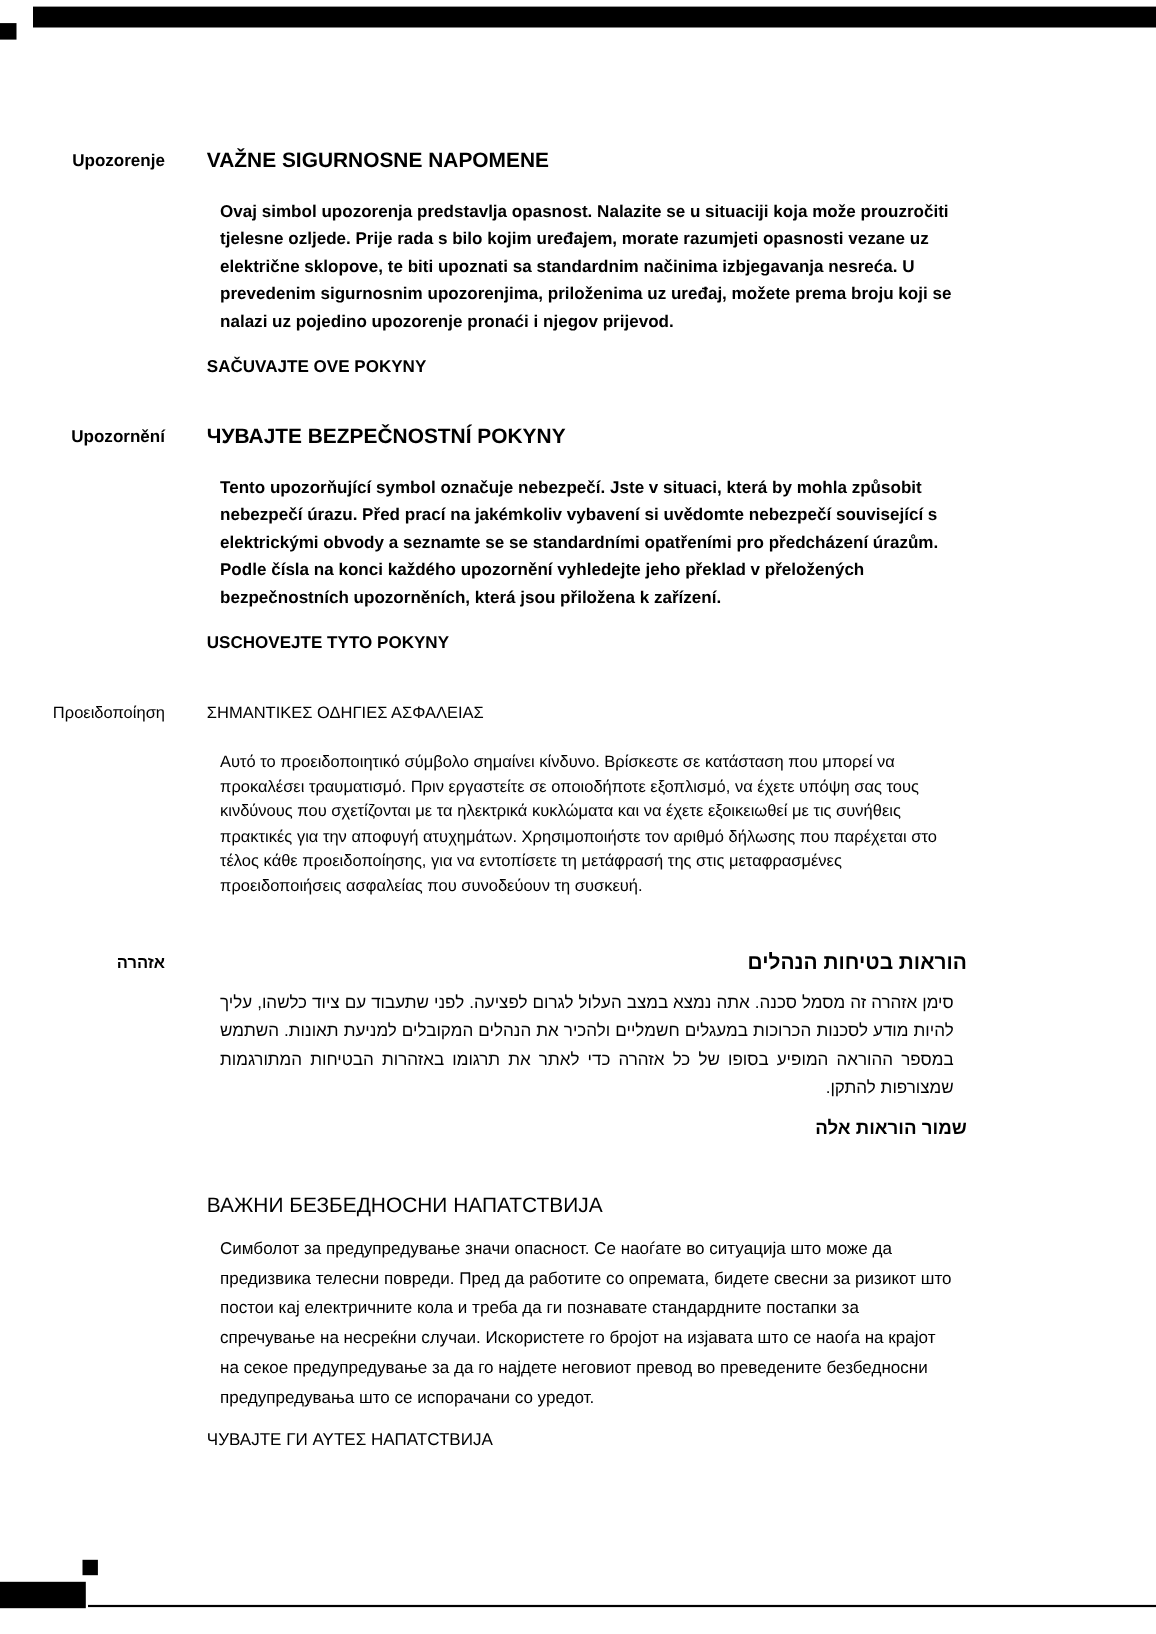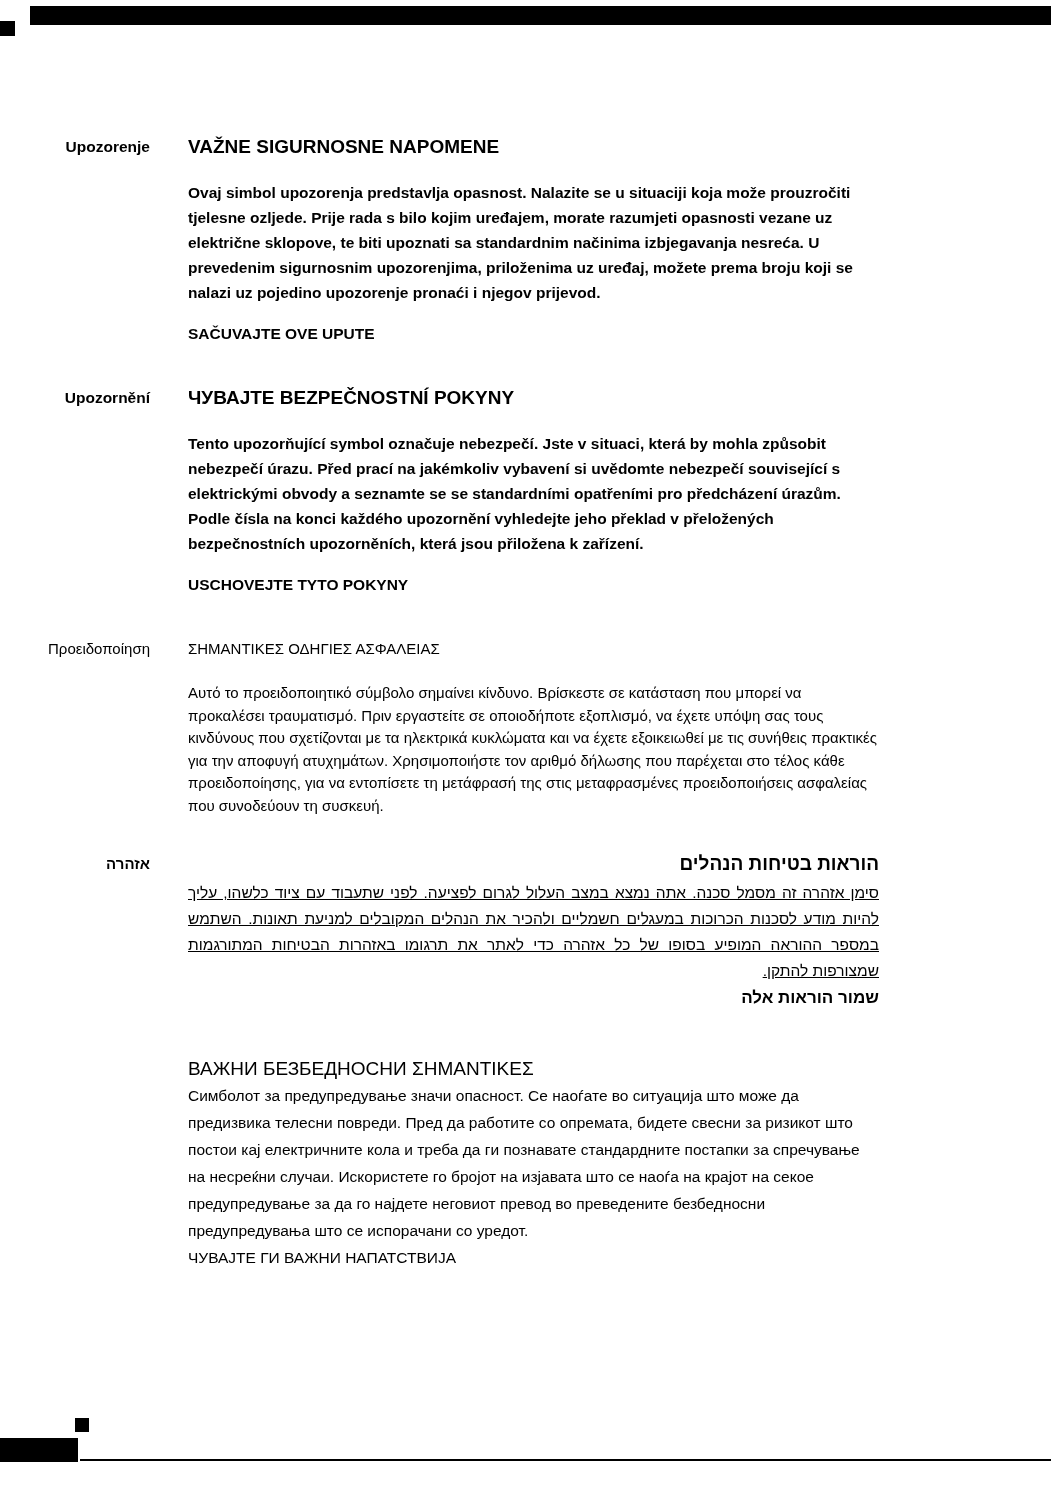--- a/index.html
+++ b/index.html
@@ -26,39 +26,39 @@
 
   .section { display: flex; align-items: flex-start; margin-bottom: 42px; }
   .label-col {
     flex: 0 0 150px; width: 150px;
     text-align: right;
     font-size: 15.5px; font-weight: bold; line-height: 20px;
     padding-top: 1px;
   }
   .text-col { margin-left: 38px; width: 824px; }
   .sec-title  { font-size: 19px; font-weight: bold; line-height: 22px; margin: 0 0 22px 0; }
-  .sec-body   { font-size: 15.5px; font-weight: bold; line-height: 25px; margin: 0; }
+  .sec-body   { font-size: 15.5px; font-weight: bold; line-height: 25px; margin: 12px; }
   .sec-footer { font-size: 15.5px; font-weight: bold; line-height: 22px; margin: 18px 0 0 0; }
 
   
   .section--greek { margin-bottom: 36px; }
   .section--greek .label-col { font-weight: normal; font-size: 15px; }
   .section--greek .sec-title,
   .section--greek .sec-body,
   .section--greek .sec-footer { font-weight: normal; font-size: 15px; }
   .section--greek .sec-title  { margin-bottom: 22px; }
   .section--greek .sec-body   { line-height: 22.5px; }
   .section--greek .sec-footer { margin-top: 14px; }
 
   
   .section--hebrew { margin-bottom: 46px; }
   .section--hebrew .label-col { font-weight: bold; font-size: 15px; padding-left: 12px; }
   .section--hebrew .text-col  { direction: rtl; }
   .section--hebrew .sec-title { font-size: 19px; margin-bottom: 5px; text-align: right; }
-  .section--hebrew .sec-body  { font-weight: normal; font-size: 15.5px; line-height: 26px; text-align: justify; text-decoration: underline; }
+  .section--hebrew .sec-body  { font-weight: normal; font-size: 15.5px; line-height: 26px; text-align: justify; }
   .section--hebrew .sec-footer{ font-size: 17px; margin-top: 3px; text-align: right; }
 
   
   .section--mk .sec-title  { font-weight: normal; line-height: 27px; margin-bottom: 0; }
   .section--mk .sec-body   { font-weight: normal; line-height: 27px; }
   .section--mk .sec-footer { font-weight: normal; line-height: 27px; margin-top: 0; }
 </style>
 </head>
 <body>
 
@@ -68,21 +68,21 @@
 <div class="deco" id="bottom-square"></div>
 <div class="deco" id="bottom-rule"></div>
 
 <div class="content">
 
   <div class="section">
     <div class="label-col">Upozorenje</div>
     <div class="text-col">
       <p class="sec-title">VAŽNE SIGURNOSNE NAPOMENE</p>
       <p class="sec-body">Ovaj simbol upozorenja predstavlja opasnost. Nalazite se u situaciji koja može prouzročiti tjelesne ozljede. Prije rada s bilo kojim uređajem, morate razumjeti opasnosti vezane uz električne sklopove, te biti upoznati sa standardnim načinima izbjegavanja nesreća. U prevedenim sigurnosnim upozorenjima, priloženima uz uređaj, možete prema broju koji se nalazi uz pojedino upozorenje pronaći i njegov prijevod.</p>
-      <p class="sec-footer">SAČUVAJTE OVE UPUTE</p>
+      <p class="sec-footer">SAČUVAJTE OVE POKYNY</p>
     </div>
   </div>
 
   <div class="section">
     <div class="label-col">Upozornění</div>
     <div class="text-col">
       <p class="sec-title">ЧУВАЈТЕ BEZPEČNOSTNÍ POKYNY</p>
       <p class="sec-body">Tento upozorňující symbol označuje nebezpečí. Jste v situaci, která by mohla způsobit nebezpečí úrazu. Před prací na jakémkoliv vybavení si uvědomte nebezpečí související s elektrickými obvody a seznamte se se standardními opatřeními pro předcházení úrazům. Podle čísla na konci každého upozornění vyhledejte jeho překlad v přeložených bezpečnostních upozorněních, která jsou přiložena k zařízení.</p>
       <p class="sec-footer">USCHOVEJTE TYTO POKYNY</p>
     </div>
@@ -101,19 +101,19 @@
     <div class="text-col">
       <p class="sec-title">הוראות בטיחות הנהלים</p>
       <p class="sec-body">סימן אזהרה זה מסמל סכנה. אתה נמצא במצב העלול לגרום לפציעה. לפני שתעבוד עם ציוד כלשהו, עליך להיות מודע לסכנות הכרוכות במעגלים חשמליים ולהכיר את הנהלים המקובלים למניעת תאונות. השתמש במספר ההוראה המופיע בסופו של כל אזהרה כדי לאתר את תרגומו באזהרות הבטיחות המתורגמות שמצורפות להתקן.</p>
       <p class="sec-footer">שמור הוראות אלה</p>
     </div>
   </div>
 
   <div class="section section--mk">
     <div class="label-col"></div>
     <div class="text-col">
-      <p class="sec-title">ВАЖНИ БЕЗБЕДНОСНИ ΣΗΜΑΝΤΙΚΕΣ</p>
+      <p class="sec-title">ВАЖНИ БЕЗБЕДНОСНИ НАПАТСТВИЈА</p>
       <p class="sec-body">Симболот за предупредување значи опасност. Се наоѓате во ситуација што може да предизвика телесни повреди. Пред да работите со опремата, бидете свесни за ризикот што постои кај електричните кола и треба да ги познавате стандардните постапки за спречување на несреќни случаи. Искористете го бројот на изјавата што се наоѓа на крајот на секое предупредување за да го најдете неговиот превод во преведените безбедносни предупредувања што се испорачани со уредот.</p>
-      <p class="sec-footer">ЧУВАЈТЕ ГИ ВАЖНИ НАПАТСТВИЈА</p>
+      <p class="sec-footer">ЧУВАЈТЕ ГИ ΑΥΤΕΣ НАПАТСТВИЈА</p>
     </div>
   </div>
 
 </div>
 
 </body></html>

